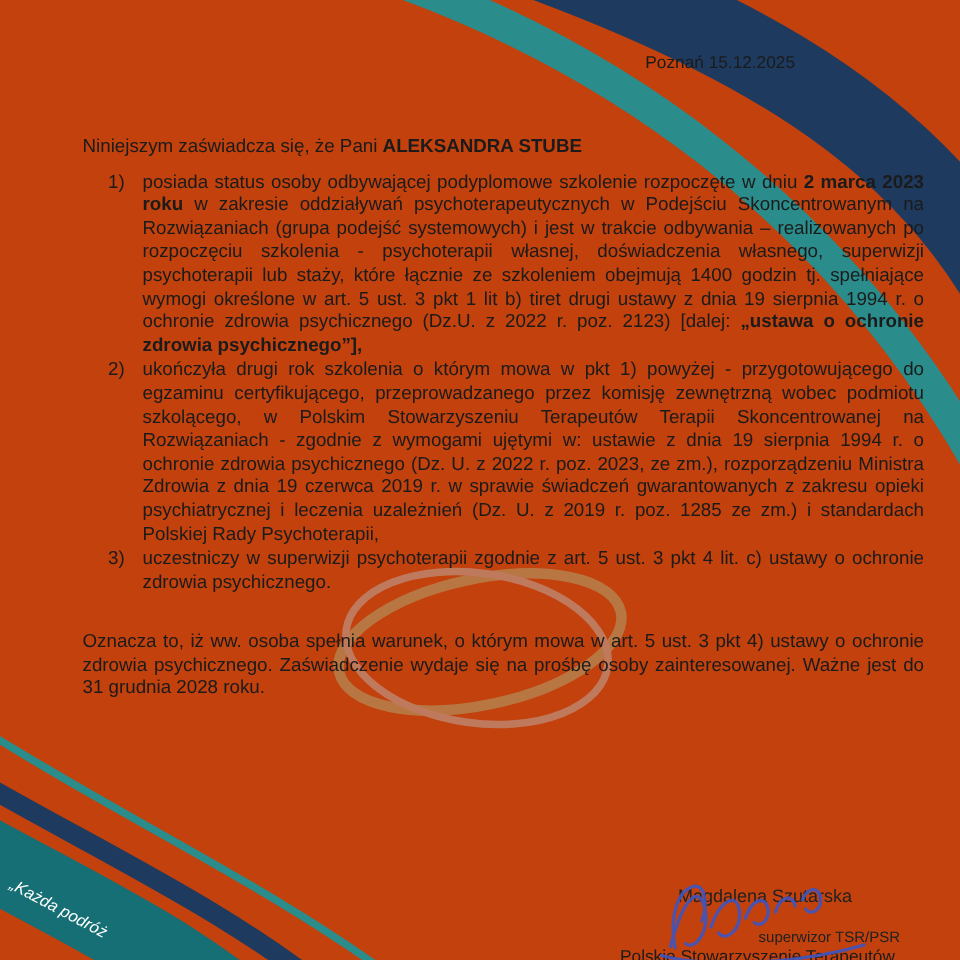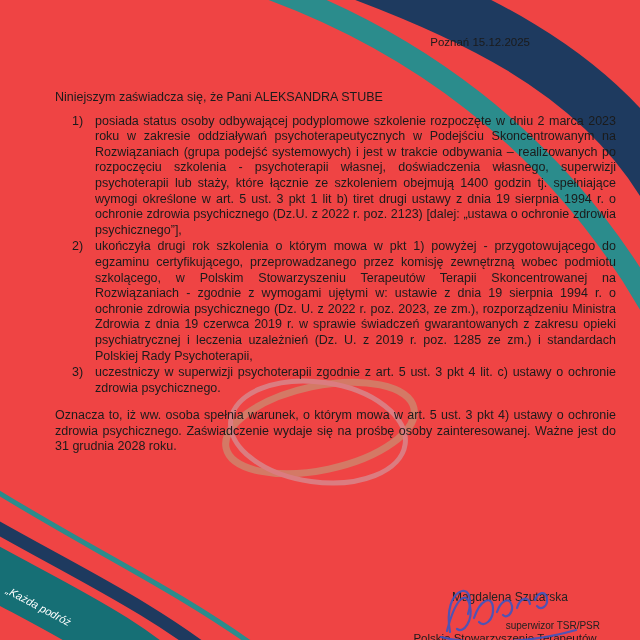--- a/index.html
+++ b/index.html
@@ -1,29 +1,29 @@
 <!DOCTYPE html>
 <html><head>
 <meta charset="utf-8">
 <style>
   html,body{margin:0;padding:0;background:#e9e9e9}
-  .page{position:relative;width:640px;height:640px;background:#ef4444;overflow:hidden;
+  .page{position:relative;width:640px;height:640px;background:#c2410c;overflow:hidden;
         font-family:"Liberation Sans",sans-serif;color:#1b1b1b;margin:0 auto}
   svg.deco{position:absolute;inset:0;z-index:0;pointer-events:none}
   svg.overlay{position:absolute;inset:0;z-index:3;pointer-events:none}
   .content{position:absolute;left:55px;top:36px;width:561px;z-index:1}
   .date{text-align:right;padding-right:86px;font-size:11.5px}
   .title{margin:43px 0 0;text-align:center;font-size:13.5px;font-weight:bold;letter-spacing:.2px}
   .intro{margin:42px 0 0;font-size:12.5px;line-height:15.6px}
   .list{margin-top:8px}
   .list-item{display:flex;font-size:12.5px;line-height:15.6px;text-align:justify;margin-bottom:1px}
   .num{flex:0 0 40px;padding-left:17px;box-sizing:border-box}
   .txt{flex:1}
-  .closing{margin:12px 0 0;font-size:12.5px;line-height:15.6px;text-align:justify}
-  .b{font-weight:normal}
+  .closing{margin:24px 0 0;font-size:12.5px;line-height:15.6px;text-align:justify}
+  .b{font-weight:bold}
   .sig-name{position:absolute;left:420px;top:590px;width:180px;text-align:center;font-size:12px;z-index:1;color:#222}
   .sig-role{position:absolute;left:420px;top:620px;width:180px;text-align:right;font-size:10px;z-index:4;color:#222}
   .sig-org{position:absolute;left:398px;top:632px;width:214px;text-align:center;font-size:11.5px;z-index:1;color:#1b1b1b}
   .ribbon-quote{position:absolute;left:10px;top:584px;z-index:1;color:#ffffff;font-style:italic;
         font-size:11px;transform:rotate(28deg);transform-origin:left top;white-space:nowrap}
 </style>
 </head>
 <body>
 
 <div class="page">

